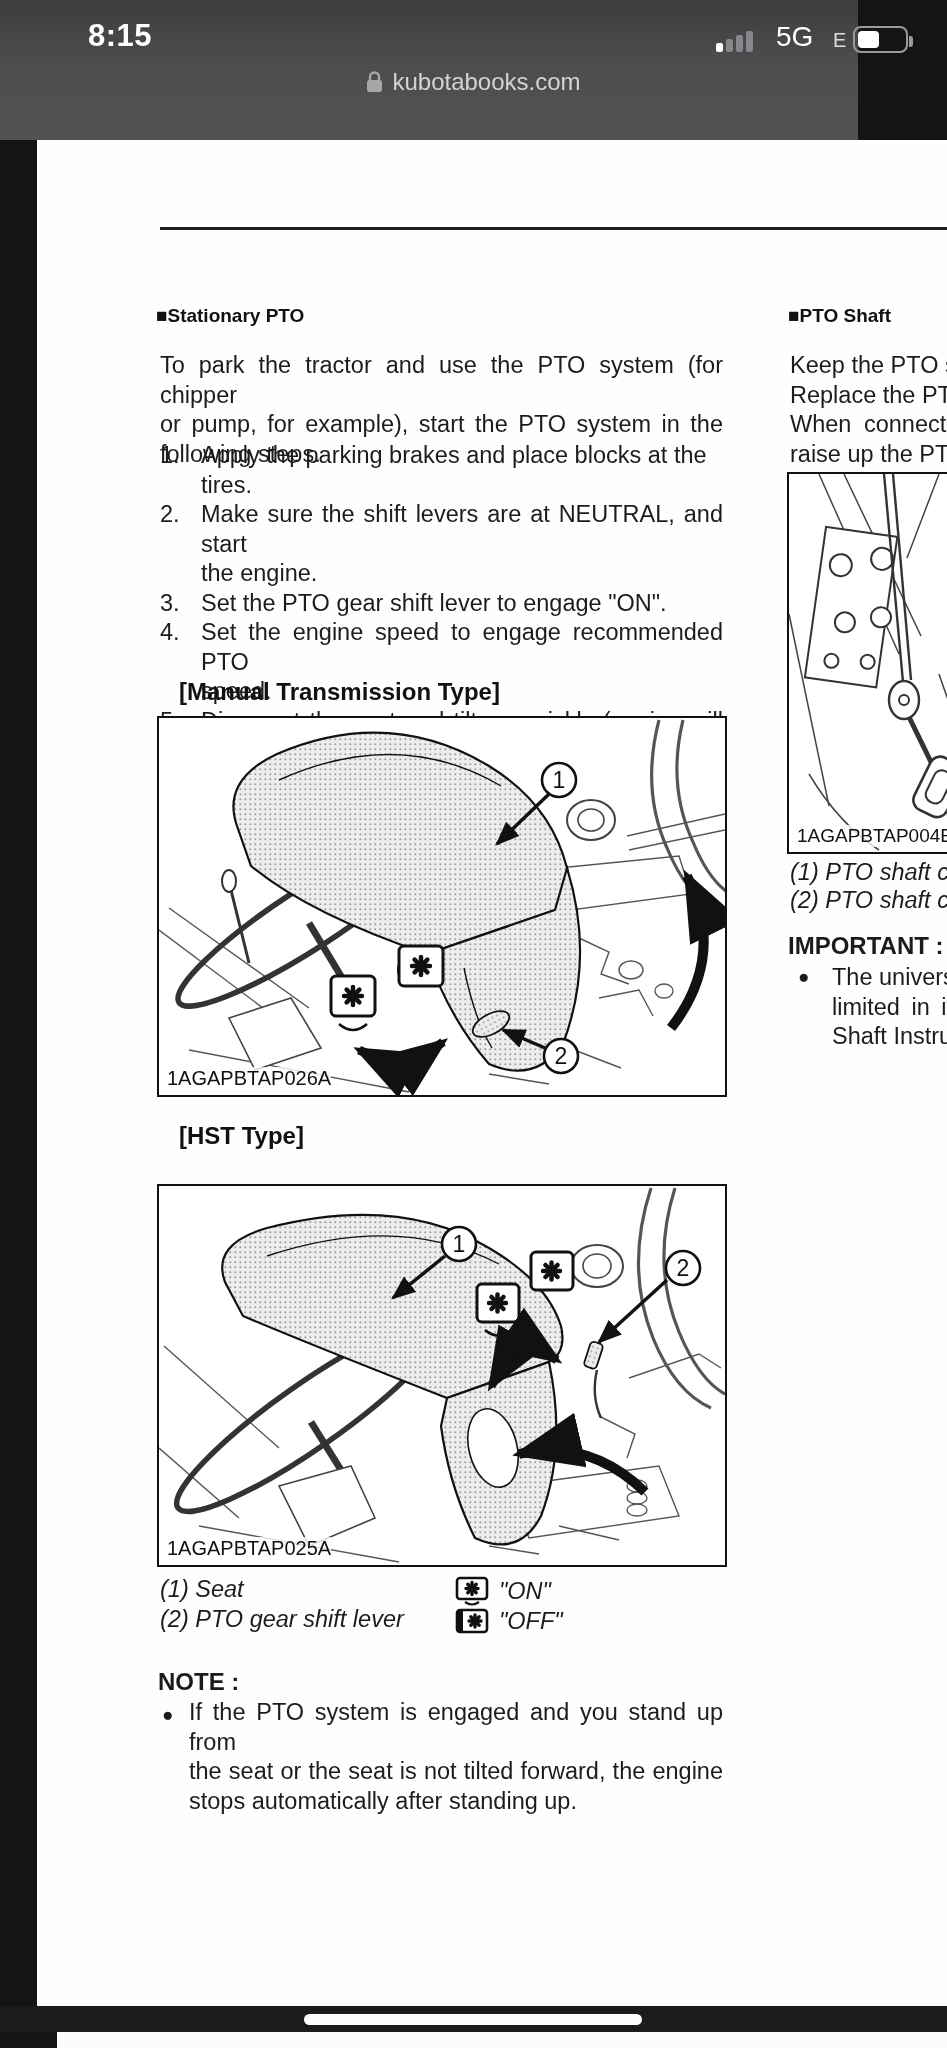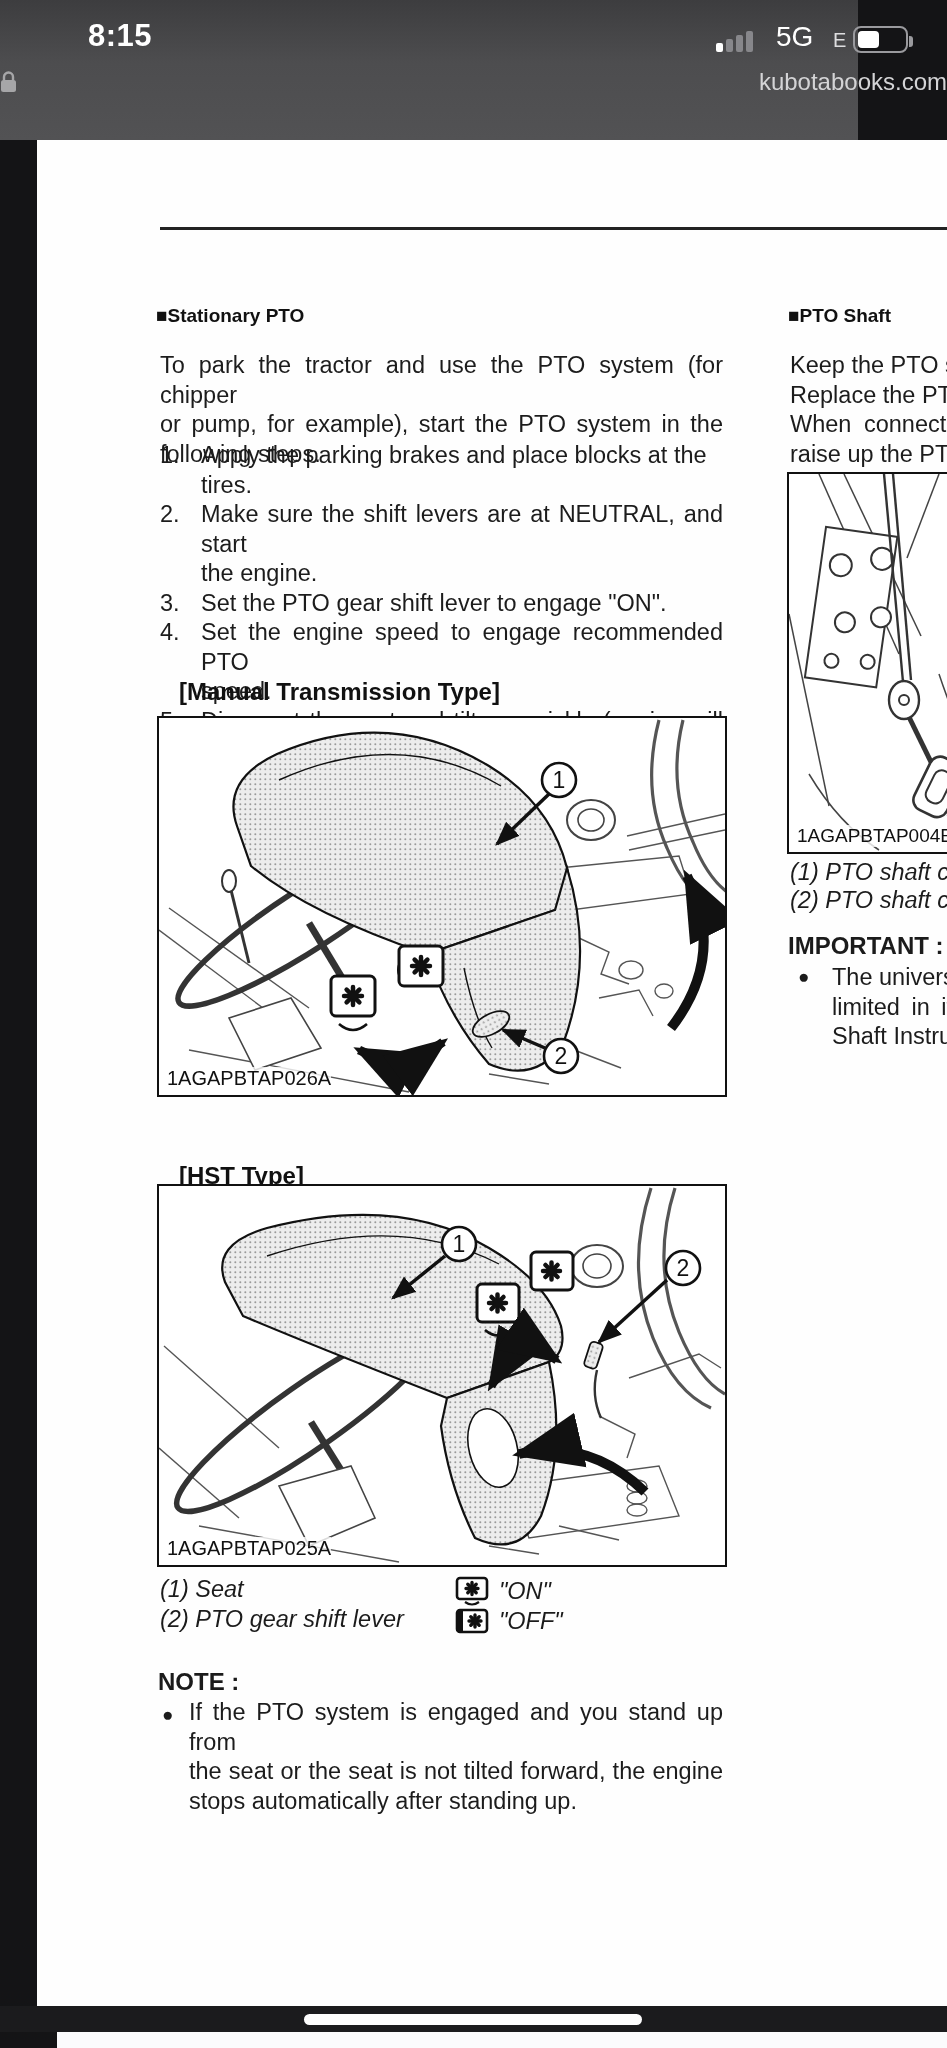--- a/index.html
+++ b/index.html
@@ -10,21 +10,21 @@
     background:linear-gradient(180deg,#3d3d3f 0%,#4d4d4f 45%,#525254 100%);z-index:5;}
   .time{position:absolute;left:88px;top:18px;font-size:31px;font-weight:600;color:#fff;letter-spacing:.5px;}
   .sig{position:absolute;left:716px;top:30px;display:flex;align-items:flex-end;gap:3px;height:22px;}
   .sig i{display:block;width:7px;border-radius:2px;background:#87878b;}
   .sig i.b1{height:9px;background:#fff;} .sig i.b2{height:13px;} .sig i.b3{height:17px;} .sig i.b4{height:21px;}
   .net{position:absolute;left:776px;top:21px;font-size:28px;font-weight:500;color:#fff;}
   .netsub{position:absolute;left:833px;top:29px;font-size:20px;color:#dedee0;}
   .batt{position:absolute;left:853px;top:26px;width:55px;height:27px;border:2px solid #9a9a9e;border-radius:8px;box-sizing:border-box;}
   .batt .fill{position:absolute;left:3px;top:3px;width:21px;height:17px;background:#fff;border-radius:4px;}
   .batt .nub{position:absolute;right:-7px;top:8px;width:4px;height:11px;background:#9a9a9e;border-radius:0 3px 3px 0;}
-  .addr{position:absolute;left:0;top:68px;width:947px;display:flex;justify-content:space-between;align-items:center;gap:9px;}
+  .addr{position:absolute;left:0;top:68px;width:947px;display:flex;justify-content:center;align-items:center;gap:9px;}
   .addr .url{font-size:24px;color:#d4d4d6;}
   .page{position:absolute;left:37px;top:140px;width:910px;height:1866px;background:#fefefe;overflow:hidden;}
   .sheet{position:absolute;left:-37px;top:-140px;width:947px;height:2048px;color:#1b1b1b;}
   .abs{position:absolute;}
   .hrule{position:absolute;left:160px;top:227px;width:787px;height:3px;background:#222;}
   .h1{font-size:19px;font-weight:bold;white-space:nowrap;color:#111;}
   .bodytxt{font-size:23.5px;line-height:29.5px;color:#1c1c1c;}
   .jl{text-align:justify;text-align-last:justify;}
   .ll{text-align:left;}
   .nw{white-space:nowrap;}
@@ -180,21 +180,21 @@
           <text x="400" y="70" font-size="23" text-anchor="middle" fill="#111">1</text>
 
           <ellipse cx="332" cy="306" rx="20" ry="10" transform="rotate(-28 332 306)" fill="url(#f1dots)" stroke="#111" stroke-width="1.8"></ellipse>
           <line x1="386" y1="330" x2="344" y2="312" stroke="#111" stroke-width="3.5" marker-end="url(#f1ah)"></line>
           <circle cx="402" cy="338" r="17" fill="#fff" stroke="#111" stroke-width="2.6"></circle>
           <text x="402" y="346" font-size="23" text-anchor="middle" fill="#111">2</text>
         </svg>
         <div class="figcap">1AGAPBTAP026A</div>
       </div>
 
-      <div class="abs fig-head" style="left:158px;top:1162px;">[HST Type]</div>
+      <div class="abs fig-head" style="left:158px;top:1122px;">[HST Type]</div>
 
       <div class="figbox" style="left:157px;top:1184px;width:566px;height:379px;">
         <svg width="566" height="379" viewBox="0 0 566 379">
           <defs>
             <pattern id="f2dots" width="5" height="5" patternUnits="userSpaceOnUse">
               <rect width="5" height="5" fill="#ededed"></rect>
                 <circle cx="1.3" cy="1.3" r="1" fill="#9a9a9a"></circle>
             </pattern>
             <marker id="f2ah" viewBox="0 0 10 8" refX="9" refY="4" markerWidth="7" markerHeight="6" orient="auto-start-reverse">
               <path d="M0,0 L10,4 L0,8 z" fill="#111"></path>

